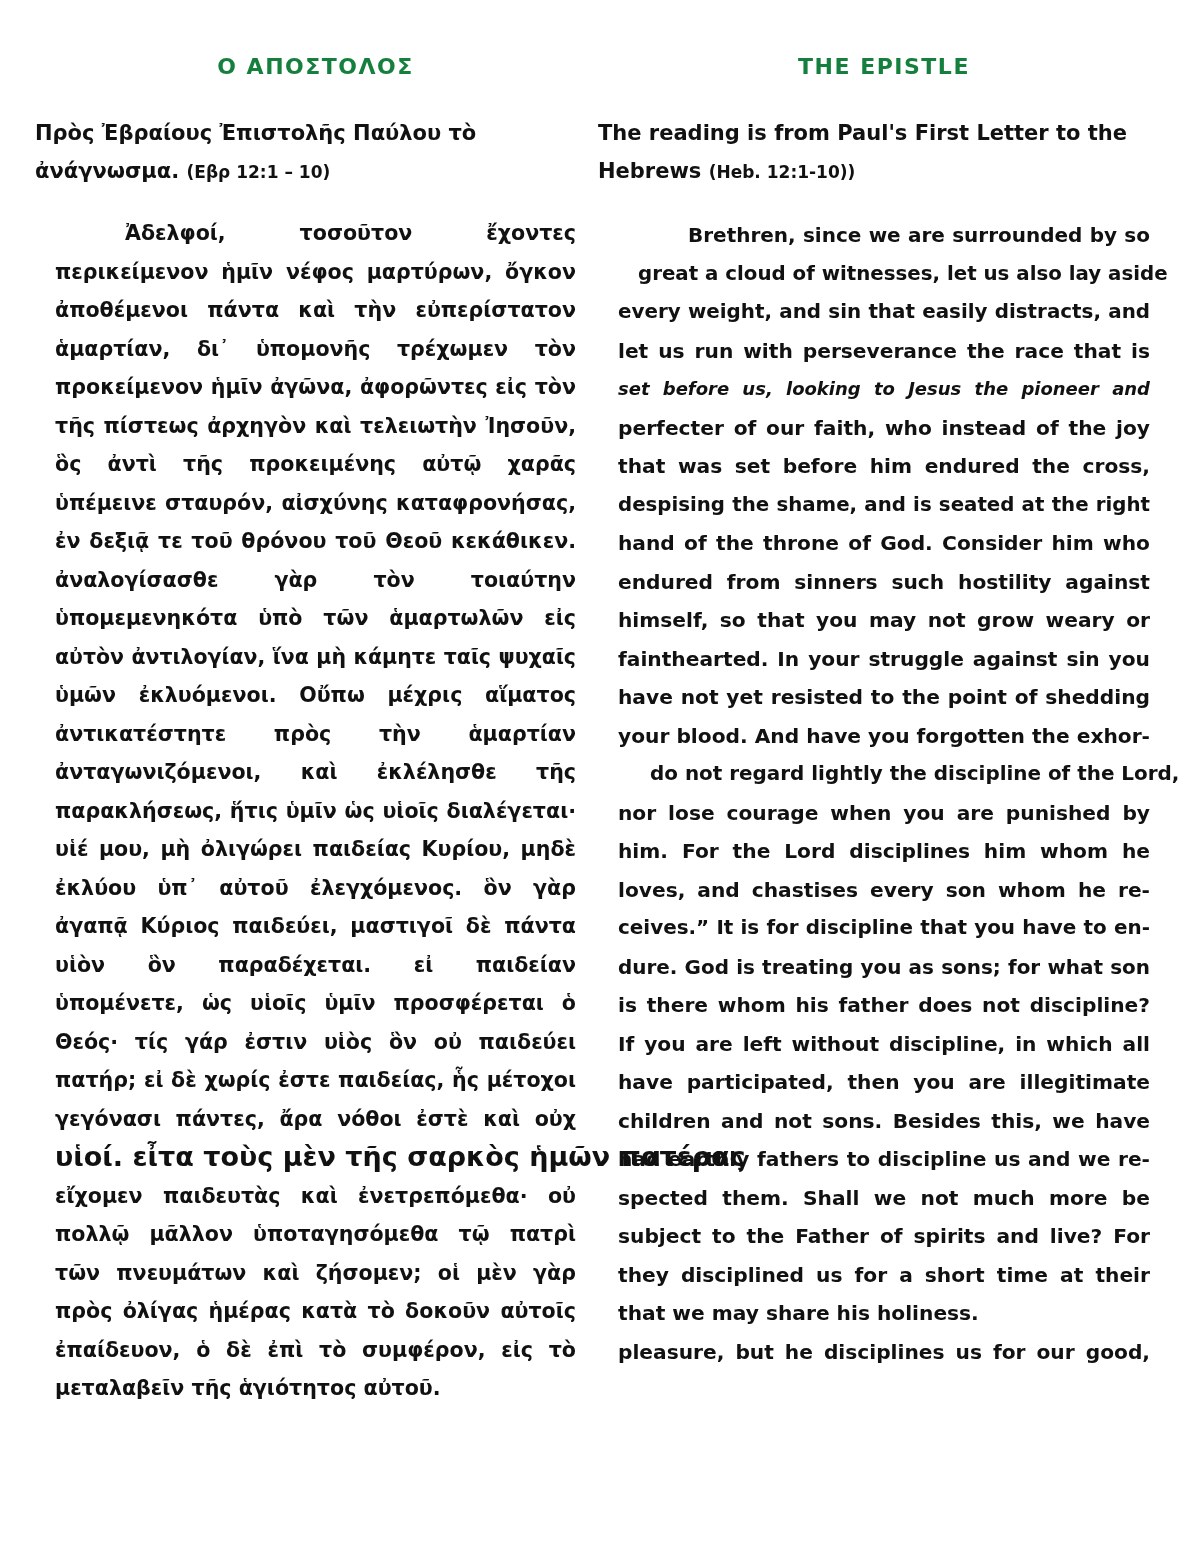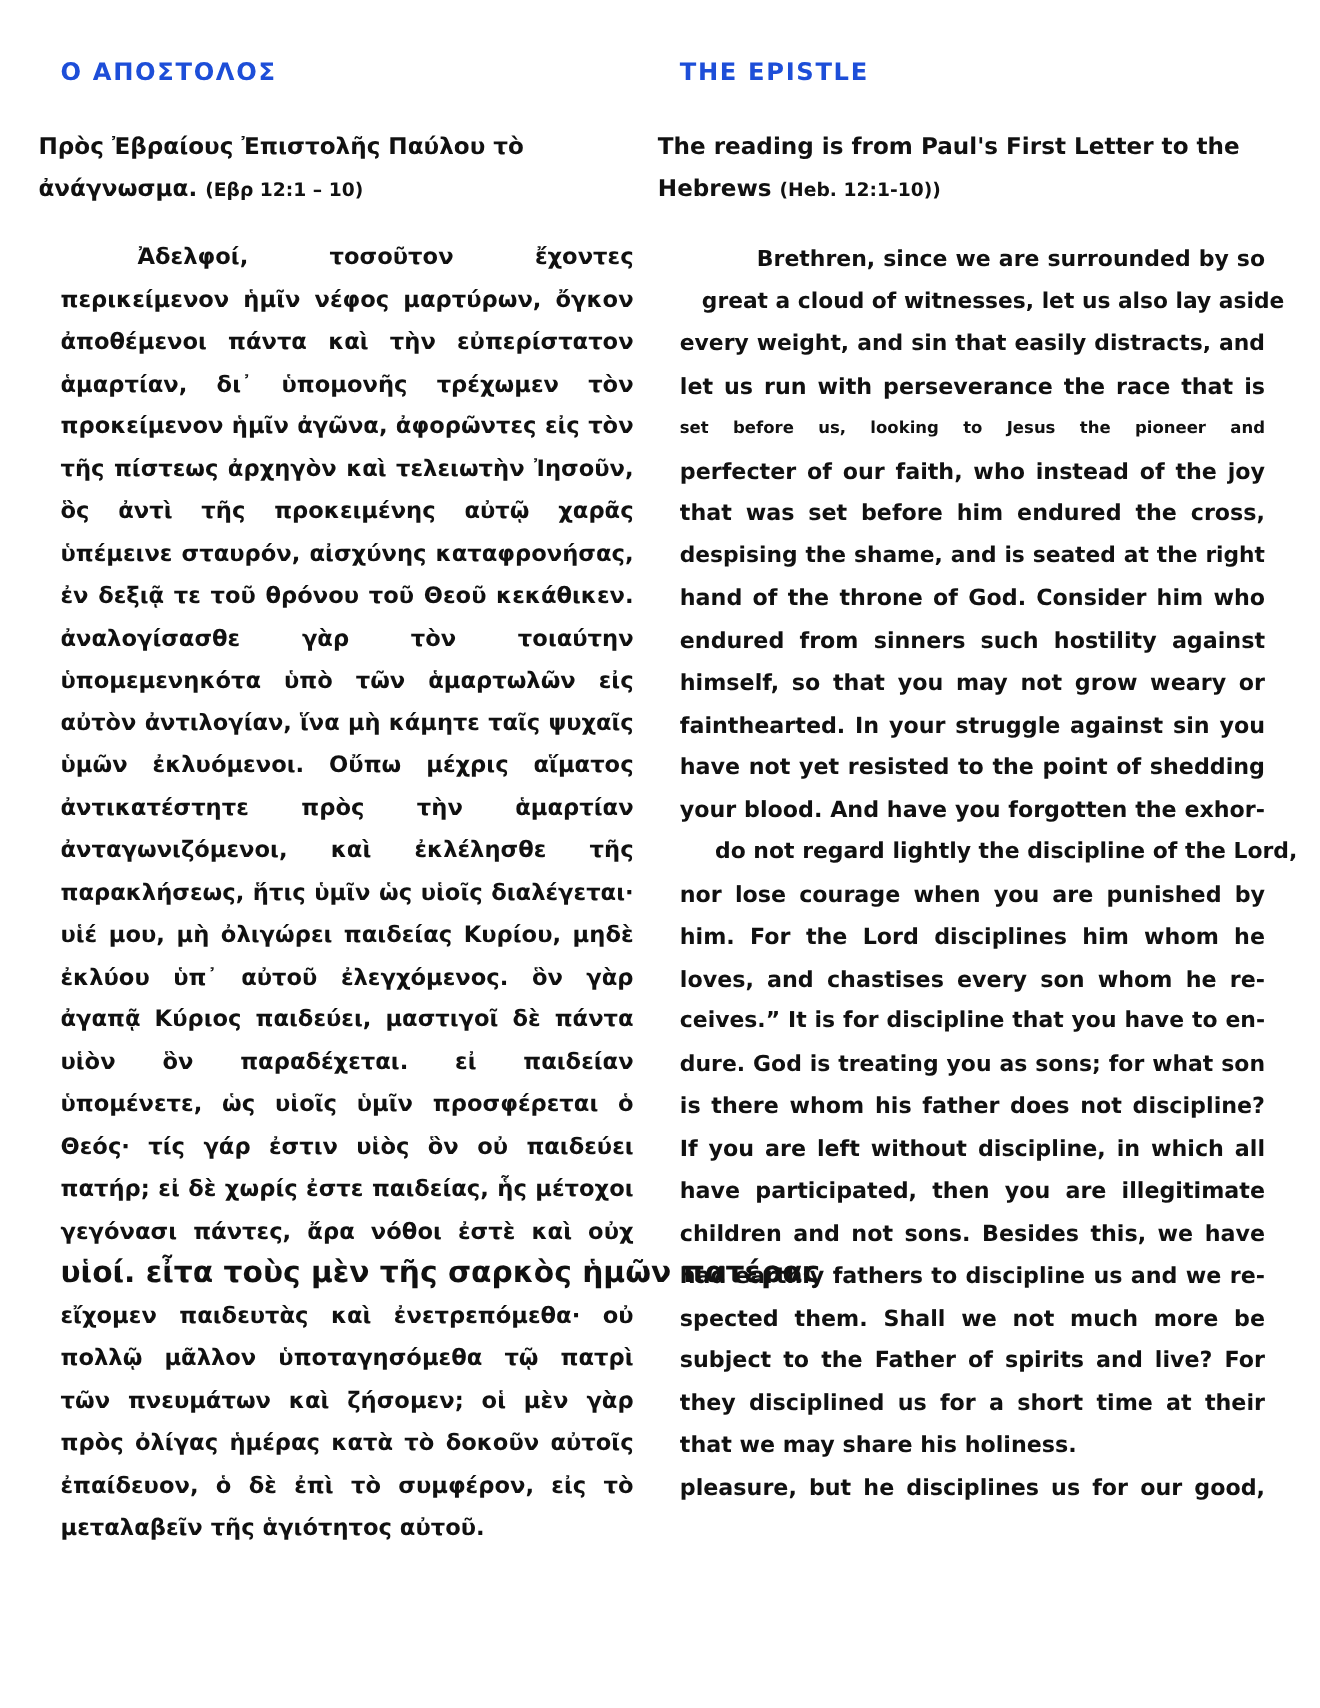--- a/index.html
+++ b/index.html
@@ -1,22 +1,22 @@
 <!DOCTYPE html>
 <html><head>
 <meta charset="utf-8">
 <style>
   html, body { margin: 0; padding: 0; background: #ffffff; }
   body { width: 1200px; height: 1553px; position: relative; overflow: hidden;
          font-family: "DejaVu Sans", "Liberation Sans", sans-serif; color: #111; }
   .col { position: absolute; top: 0; }
   .col-left { left: 55px; width: 521px; }
   .col-right { left: 618px; width: 532px; }
-  .heading { position: absolute; top: 54px; left: 0; right: 0; text-align: left;
-             color: #1d4ed8; font-weight: bold; font-size: 22px; letter-spacing: 1.5px;
+  .heading { position: absolute; top: 54px; left: 0; right: 0; text-align: center;
+             color: #15803d; font-weight: bold; font-size: 22px; letter-spacing: 1.5px;
              font-family: "DejaVu Sans", sans-serif; }
   .subtitle { position: absolute; top: 114px; left: -20px; right: -20px; text-align: left;
               font-weight: bold; font-size: 21px; line-height: 38px; }
   .subtitle .ref { font-size: 17px; }
   .body-text { position: absolute; top: 216px; left: 0; right: 0; font-weight: bold;
                font-size: 20.2px; line-height: 38.5px; }
   .col-left .body-text { font-size: 20.6px; top: 214px; }
   .line { display: block; text-align: justify; text-align-last: justify; white-space: nowrap;
           height: 38.5px; overflow: visible; }
   .line.last { text-align-last: left; }
@@ -76,21 +76,21 @@
     <div>
       <span>Hebrews</span>
       <span class="ref">(Heb. 12:1-10))</span>
     </div>
   </div>
   <div class="body-text" id="english-body">
       <span class="line indent" style="font-size: 19.9908px;">Brethren, since we are surrounded by so</span>
       <span class="line" style="font-size: 19.8001px; margin-left: 20px;">great a cloud of witnesses, let us also lay aside</span>
       <span class="line" style="font-size: 19.8748px;">every weight, and sin that easily distracts, and</span>
       <span class="line">let us run with perseverance the race that is</span>
-      <span class="line" style="font-size: 15px;">set before us, looking to Jesus the pioneer and</span>
+      <span class="line" style="font-size: 18px; font-style: italic;">set before us, looking to Jesus the pioneer and</span>
       <span class="line">perfecter of our faith, who instead of the joy</span>
       <span class="line">that was set before him endured the cross,</span>
       <span class="line" style="font-size: 19.7835px;">despising the shame, and is seated at the right</span>
       <span class="line">hand of the throne of God. Consider him who</span>
       <span class="line">endured from sinners such hostility against</span>
       <span class="line">himself, so that you may not grow weary or</span>
       <span class="line">fainthearted. In your struggle against sin you</span>
       <span class="line">have not yet resisted to the point of shedding</span>
       <span class="line">your blood. And have you forgotten the exhor-</span>
       <span class="line" style="font-size: 19.9316px; margin-left: 32px;">do not regard lightly the discipline of the Lord,</span>

